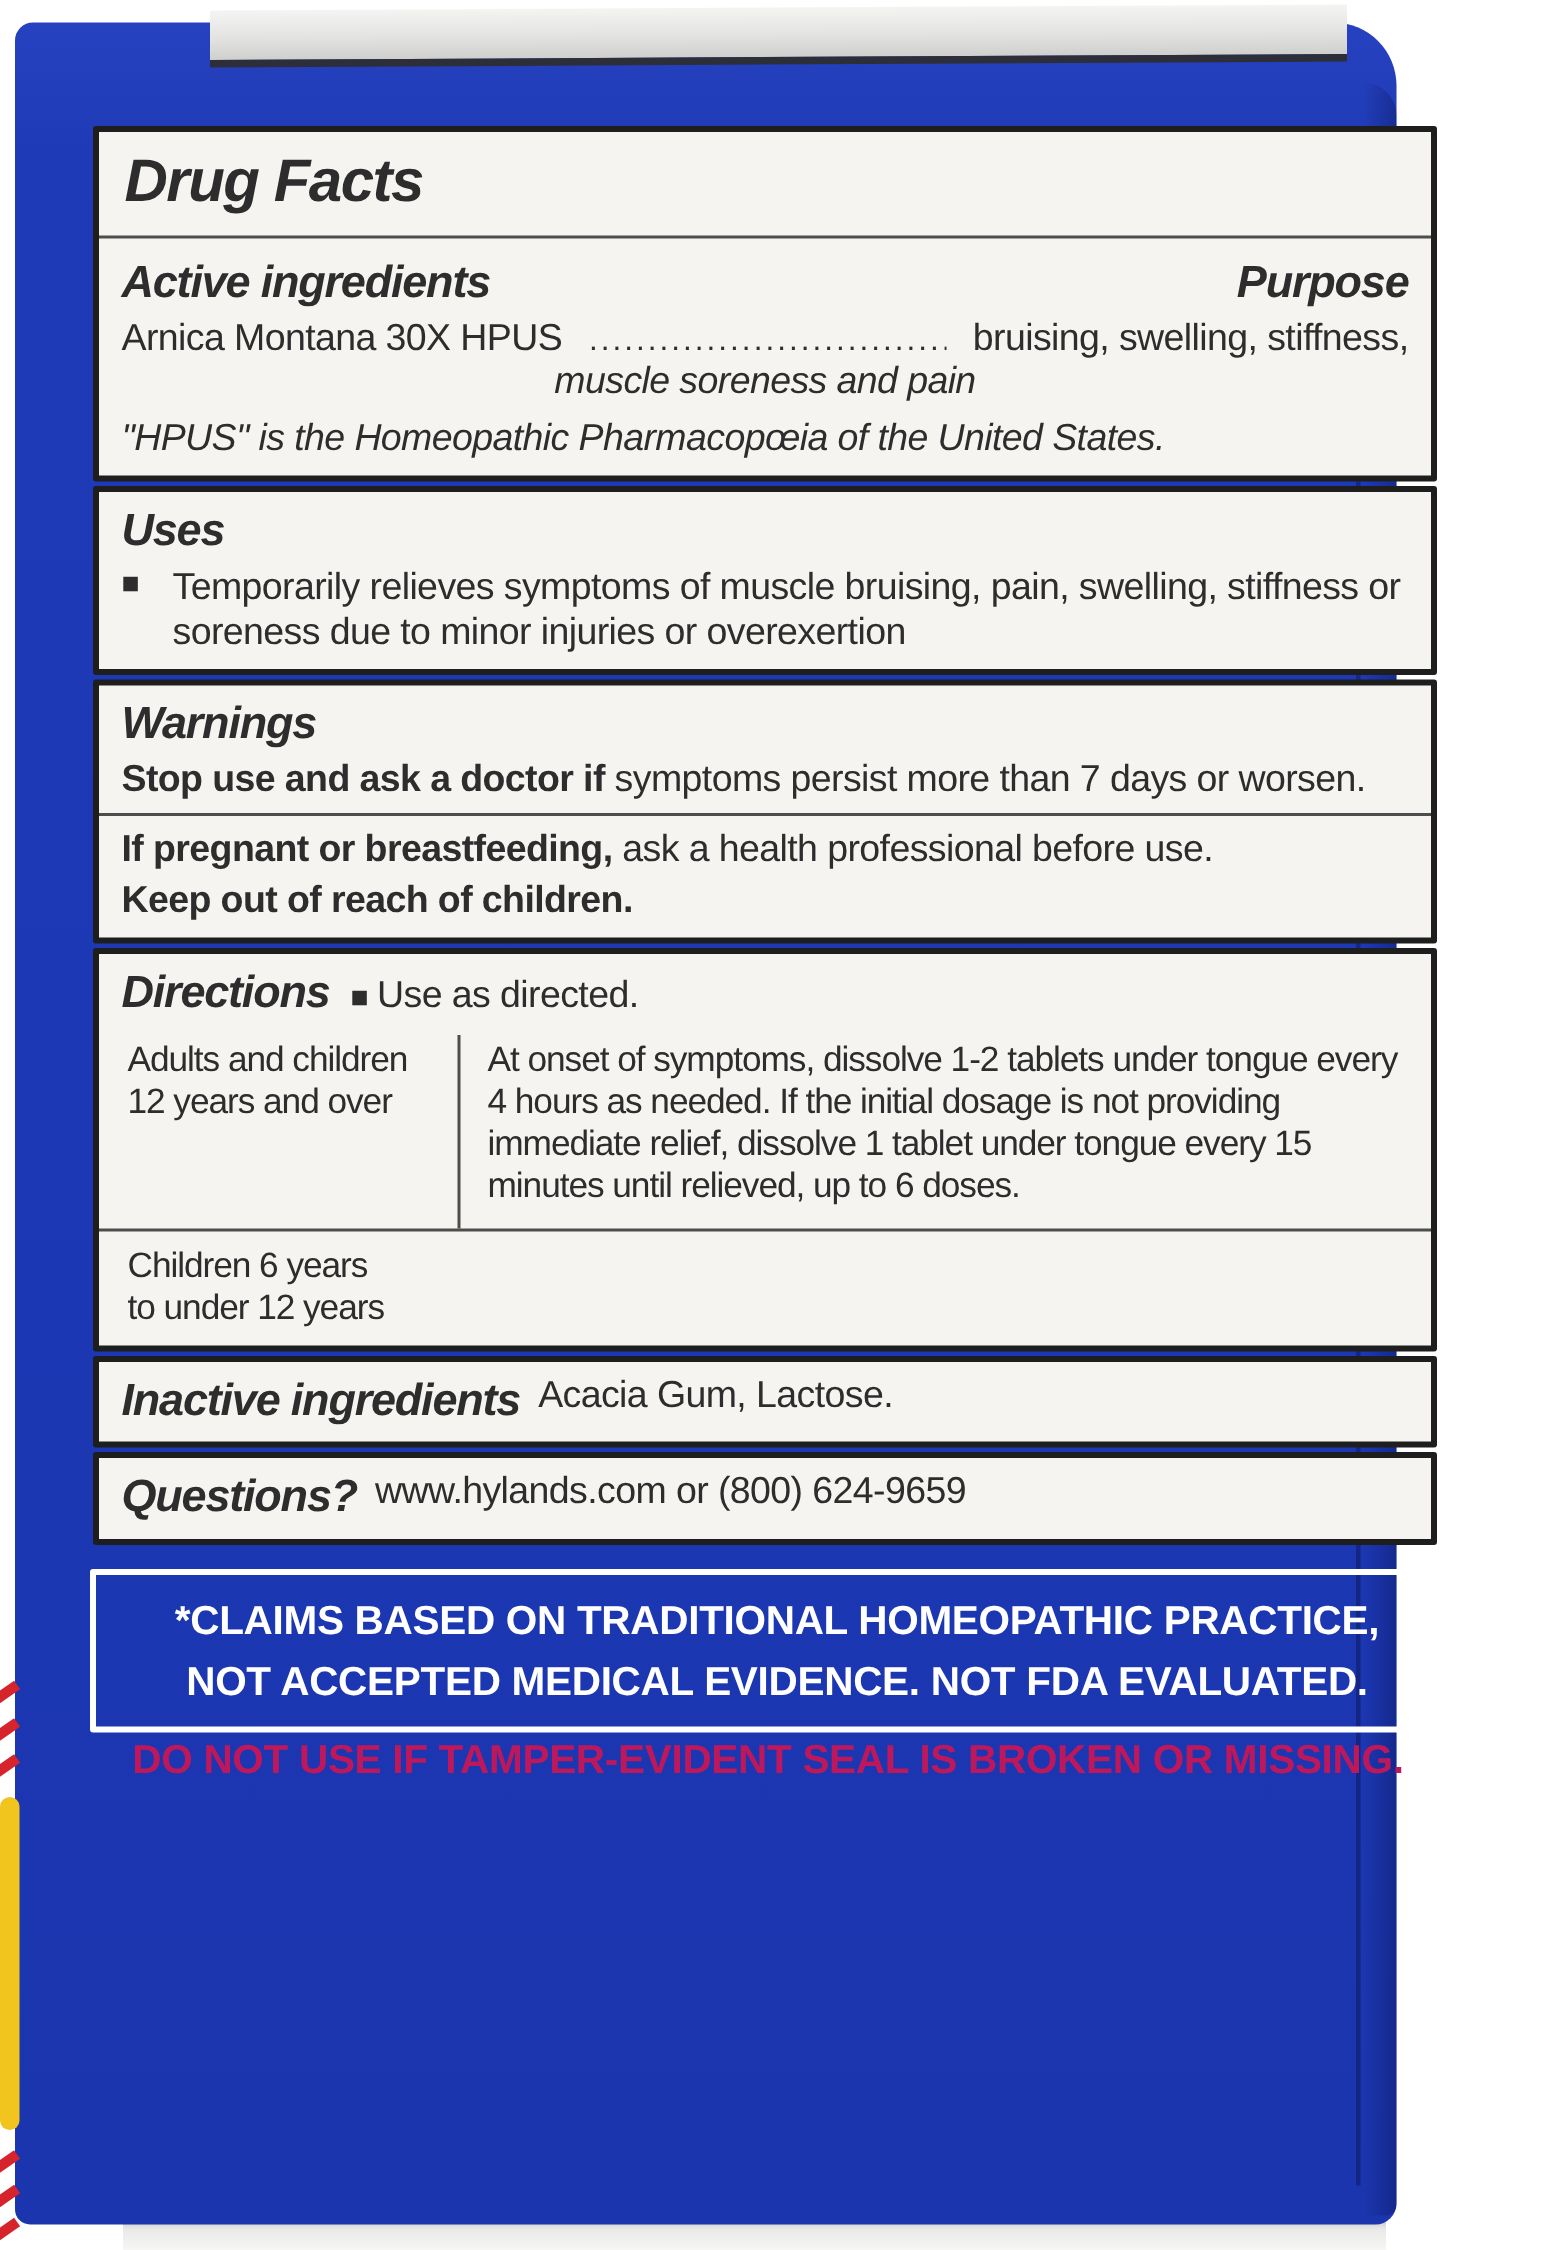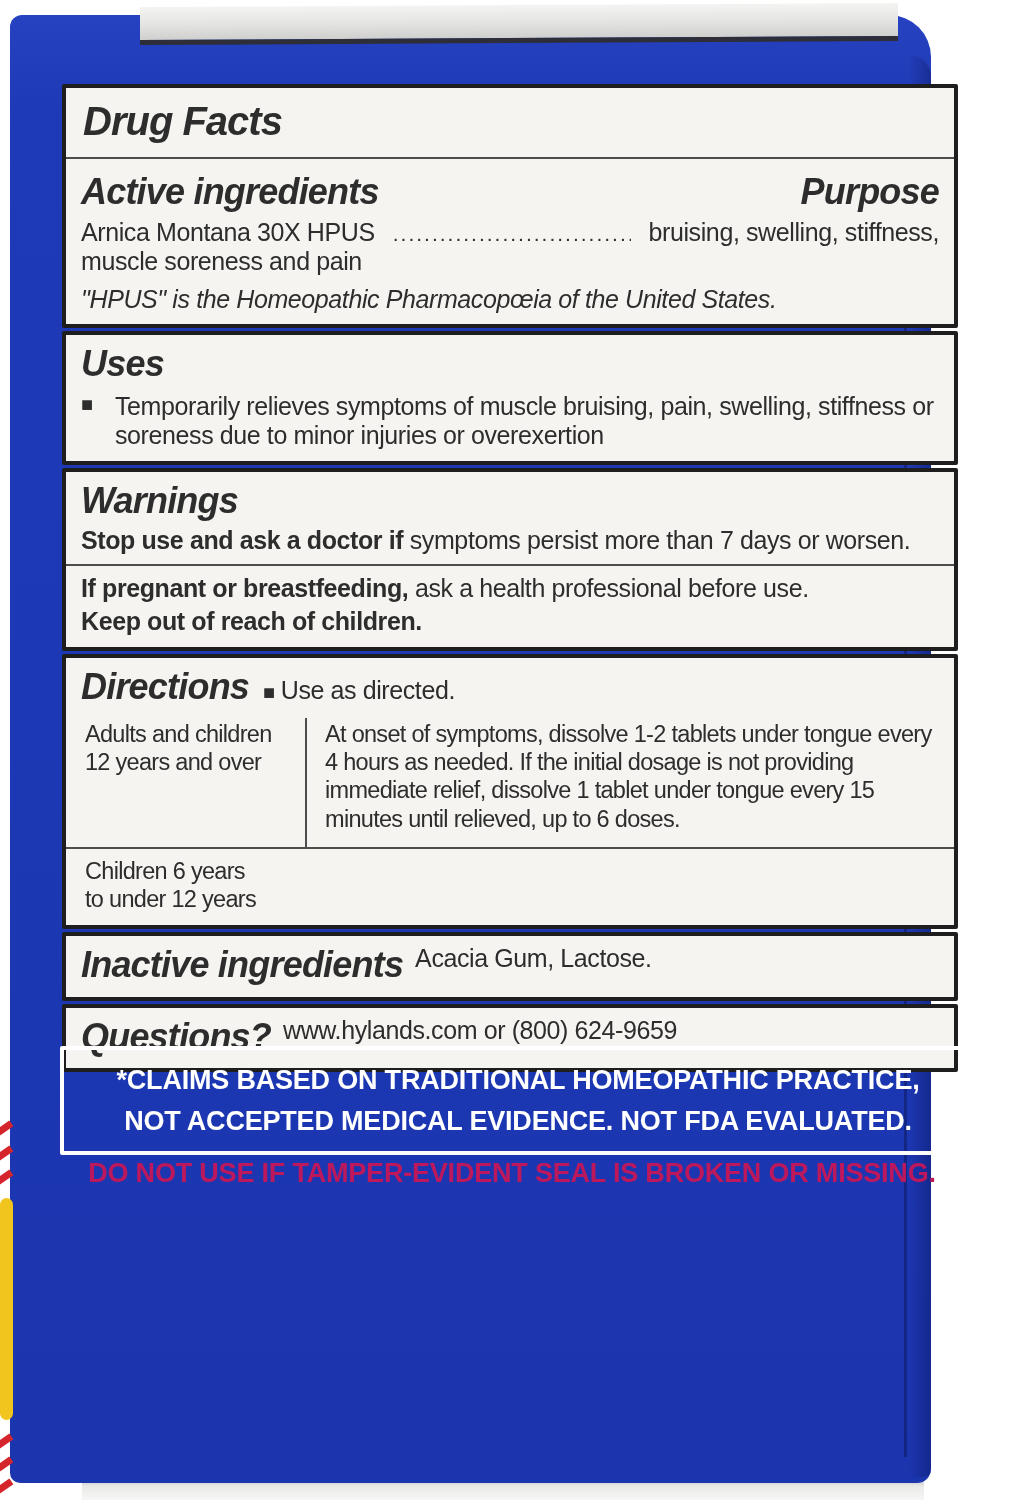--- a/index.html
+++ b/index.html
@@ -29,27 +29,27 @@
   .dash{position:absolute;width:18px;height:7px;background:#d5242c;
     transform:rotate(-35deg);left:-5px;z-index:4;}
 
   
   .panel{position:absolute;left:62px;top:84px;width:896px;z-index:5;}
   .sec{background:#f5f4f1;border:4px solid #1e1e1e;border-radius:2px;
     padding:8px 15px 10px 15px;margin-bottom:3px;color:#2d2d2d;
     font-size:25px;line-height:1.18;letter-spacing:-0.4px;}
   .df-title{font-size:40px;font-weight:700;font-style:italic;letter-spacing:-1px;padding:2px 0 8px 2px;}
   .thin-rule{height:2px;background:#4d4d4d;margin:4px -15px 8px -15px;}
-  h2{margin:0;font-size:36px;font-weight:700;font-style:italic;letter-spacing:-0.8px;display:inline;}
+  h2{margin:0;font-size:30px;font-weight:700;font-style:italic;letter-spacing:-0.8px;display:inline;}
   .hdr-row{display:flex;justify-content:space-between;align-items:baseline;padding-top:4px;}
   .leader-row{display:flex;align-items:baseline;margin-top:4px;gap:12px;}
   .leader-row .dots{flex:1;overflow:hidden;white-space:nowrap;letter-spacing:2px;
     font-size:21px;color:#2d2d2d;margin:0 6px;}
   .nowrap{white-space:nowrap;}
-  .right-line{text-align:left;}
+  .right-line{text-align:center;font-style:italic;}
   .note{font-style:italic;margin-top:8px;}
   .bullet-row{display:flex;margin-top:6px;}
   .bullet{width:34px;flex:none;font-size:20px;padding-top:1px;}
   b{letter-spacing:-0.4px;}
   .inline-lead{font-size:25px;}
   .dir-head .bullet-inline{font-size:20px;margin:0 6px 0 14px;}
   .dir-table{margin-top:10px;}
   .dir-row{display:flex;font-size:23.5px;letter-spacing:-0.7px;line-height:1.2;}
   .dir-row .who{width:212px;flex:none;white-space:pre-line;padding:2px 8px 2px 4px;}
   .dir-row .what{flex:1;border-left:2px solid #4d4d4d;padding:2px 0 14px 18px;}

